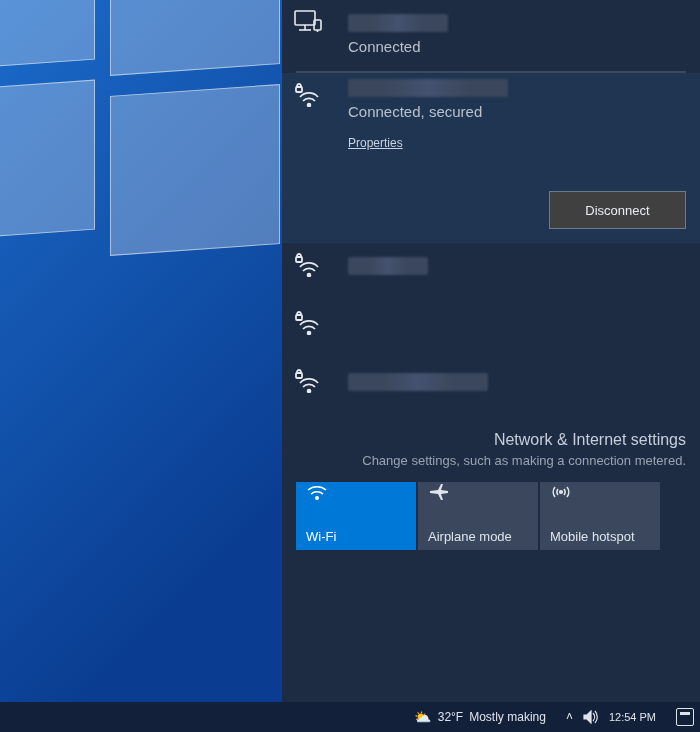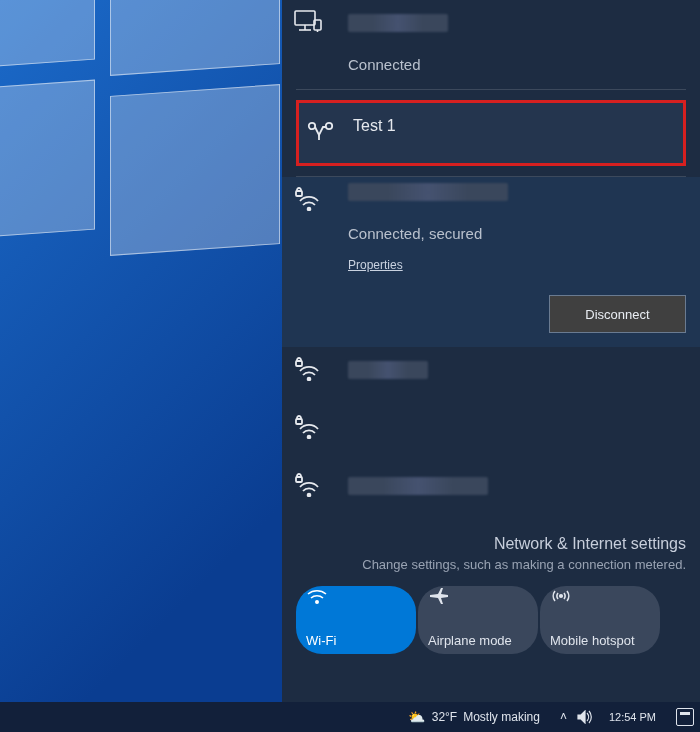--- a/index.html
+++ b/index.html
@@ -24,21 +24,21 @@
 
 .flyout {
   position: absolute; left: 282px; top: 0; width: 418px; height: 702px;
   background: #1d2c42; color: #d8dde5;
 }
 .row { position: relative; }
 .divider { height: 1px; background: rgba(255,255,255,0.14); margin: 0 14px; }
 .icon-col { position: absolute; left: 12px; top: 10px; width: 28px; height: 28px; color: #e6e9ee; }
 .txt-col { margin-left: 52px; }
 .net-name { color: #e6e9ee; font-size: 16px; }
-.net-sub { color: #b9c1cd; font-size: 15px; margin-top: 20px; }
+.net-sub { color: #b9c1cd; font-size: 15px; margin-top: 2px; }
 
 
 .redacted {
   display: inline-block; background: linear-gradient(90deg,#3a475c 25%,#455270 50%,#3a475c 75%);
   filter: blur(1.2px); border-radius: 2px;
 }
 
 
 .row-vpn {
   margin: 10px 14px 10px 14px; height: 66px; border: 3px solid #d62020; background: #24354e;
@@ -60,37 +60,37 @@
 
 
 .settings { padding: 14px 14px 6px 18px; text-align: right; }
 .settings-title { color: #c7cedb; font-size: 16px; }
 .settings-sub { color: #99a3b3; font-size: 13px; margin-top: 4px; }
 
 
 .tiles { display: flex; margin: 8px 14px 0 14px; }
 .tile {
   width: 120px; height: 68px; margin-right: 2px; background: #3a475c;
-  padding: 0 10px; position: relative; color: #dfe4ec; font-size: 13px; border-radius: 26px;
+  padding: 0 10px; position: relative; color: #dfe4ec; font-size: 13px;
 }
 .tile.active { background: #0078d7; color: #fff; }
 .tile .t-icon { height: 22px; }
 .tile .t-label { position: absolute; bottom: 6px; left: 10px; right: 6px; line-height: 14px; }
 
 
 .taskbar {
   position: absolute; left: 0; bottom: 0; width: 700px; height: 30px;
   background: #12203a; color: #dfe4ec; font-size: 12px;
   display: flex; align-items: center; justify-content: flex-end; padding: 0 6px;
 }
 .weather { display: flex; align-items: center; margin-right: 20px; }
 .weather-icon { font-size: 14px; margin-right: 6px; }
 .tray { display: flex; align-items: center; gap: 10px; }
 .chevron { font-size: 12px; }
-.clockblock { text-align: right; line-height: 12px; font-size: 11px; margin-left: 6px; }
+.clockblock { text-align: right; line-height: 12px; font-size: 11px; }
 .notif { width: 18px; height: 18px; border: 1px solid #dfe4ec; border-radius: 2px; margin-left: 10px; position: relative; }
 .notif::after { content:''; position:absolute; left:3px; right:3px; top:3px; height:3px; background:#dfe4ec; }
 
 svg { display: block; }
 </style>
 </head>
 <body>
 
 <div class="desktop">
   <div class="winlogo">
@@ -113,33 +113,20 @@
         <line x1="23.5" y1="20" x2="23.5" y2="22"></line>
       </svg>
     </span>
     <div class="txt-col">
       <div class="net-name"><span class="redacted" style="width:100px;height:18px;"></span></div>
       <div class="net-sub">Connected</div>
     </div>
   </div>
   <div class="divider"></div>
 
-  <div class="row row-vpn">
-    <span class="icon-col">
-      <svg width="28" height="20" viewBox="0 0 28 20" fill="none" stroke="#e6e9ee" stroke-width="1.8">
-        <circle cx="5" cy="5" r="3.2"></circle>
-          <circle cx="22" cy="5" r="3.2"></circle>
-        <path d="M8 6 L12 14 L16 6 L19 6"></path>
-        <line x1="12" y1="14" x2="12" y2="19"></line>
-      </svg>
-    </span>
-    <div class="txt-col">
-      <div class="net-name">Test 1</div>
-    </div>
-  </div>
   <div class="divider"></div>
 
   <div class="row row-wifi-sel" style="height:170px;">
     <span class="icon-col">
       <svg width="28" height="24" viewBox="0 0 28 24" fill="none" stroke="#e6e9ee" stroke-width="1.8">
         <path d="M6 14a12 12 0 0 1 18 0"></path>
           <path d="M9 18a8 8 0 0 1 12 0"></path>
           <circle cx="15" cy="22" r="1.4" fill="#e6e9ee"></circle>
         <rect x="2" y="4" width="6" height="5" rx="1"></rect>
           <path d="M3 4v-1a2 2 0 0 1 4 0v1"></path>

